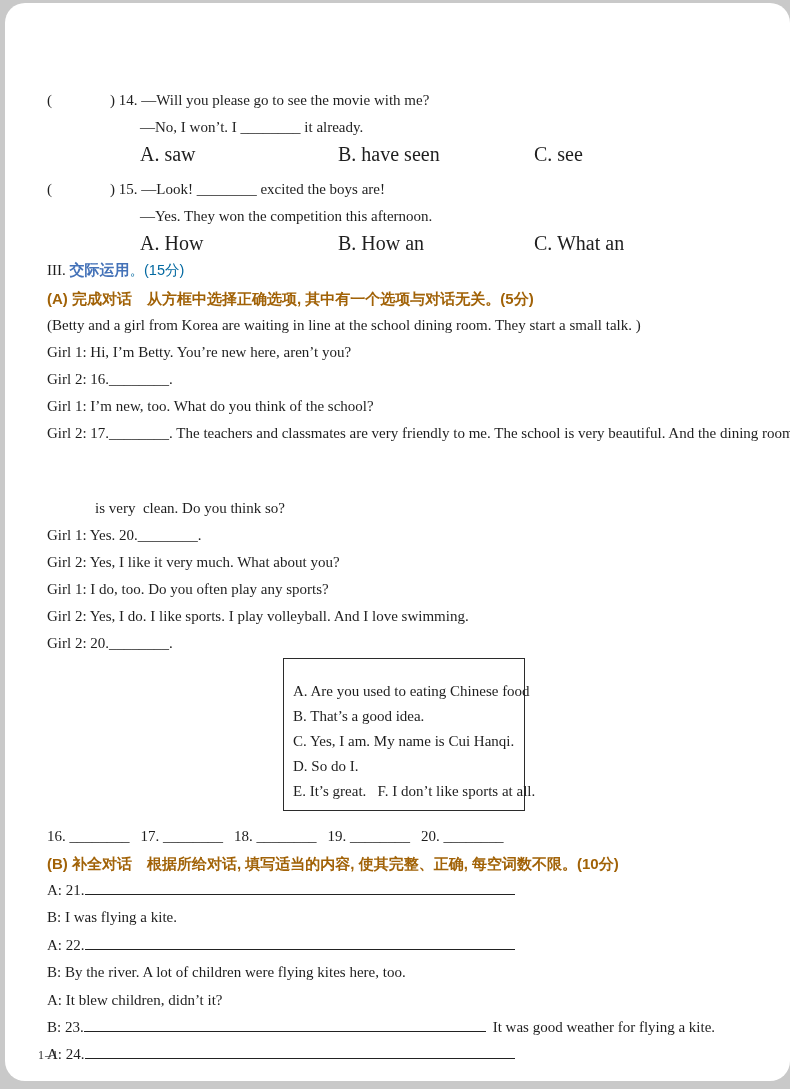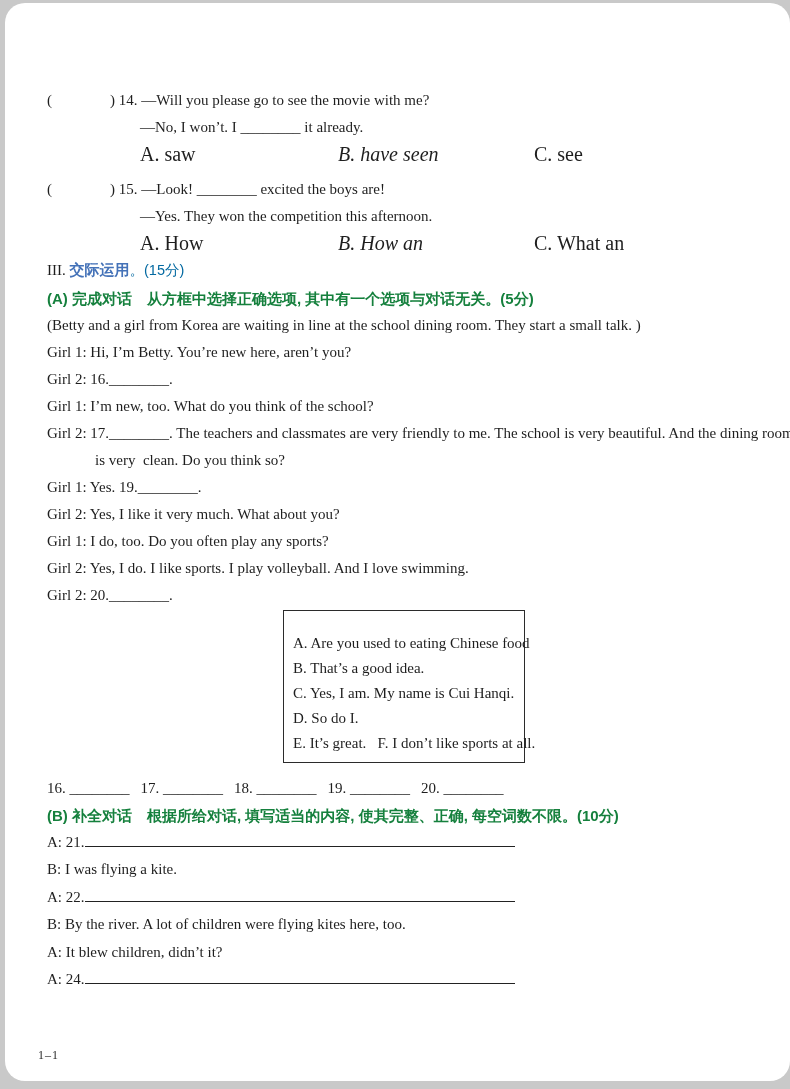--- a/index.html
+++ b/index.html
@@ -12,33 +12,33 @@
     background:#ffffff;
     padding:84px 28px 0 42px;
     box-sizing:border-box;
     border-radius:20px;
   }
   .line{line-height:27px;font-size:15px;white-space:pre;}
   .q-head .gap{display:inline-block;width:58px;}
   .indent1{padding-left:93px;}
   .opts{display:flex;line-height:27px;font-size:20px;}
   .opts .o1{margin-left:93px;width:198px;}
-  .opts .o2{width:196px;font-style:italic;}
+  .opts .o2{width:196px;}
   .q15{margin-top:8px;}
   .sec-head{line-height:27px;font-size:15px;}
   .sec-head .cn-title{
     color:#4472b8;font-family:Liberation Mono, monospace;font-weight:bold;font-size:15px;
   }
   .sec-head .cn-suffix{font-family:"Liberation Sans", sans-serif;color:#0369a1;font-size:14.5px;}
   .cn-bold{
-    font-family:"Liberation Sans", sans-serif;font-weight:bold;color:#15803d;
+    font-family:"Liberation Sans", sans-serif;font-weight:bold;color:#a16207;
     font-size:15px;line-height:27px;white-space:pre;
   }
   .dialogue .line{white-space:pre;}
-  .cont{padding-left:48px;}
+  .cont{padding-left:48px;margin-top:48px;}
   .opt-box{
     margin-left:236px;margin-top:1px;
     width:222px;border:1.5px solid #2b2b2b;
     padding:20px 9px 6px 9px;
     background:#fff;
   }
   .opt-box .line{line-height:25px;}
   .blank-row{display:flex;line-height:27px;font-size:15px;margin-top:12px;}
   .blank-row span{margin-right:11px;white-space:pre;}
   .ul{display:inline-block;border-bottom:1.4px solid #222;height:13px;vertical-align:baseline;}
@@ -81,21 +81,21 @@
   <div>
     <div class="cn-bold">(A) 完成对话　从方框中选择正确选项, 其中有一个选项与对话无关。(5分)</div>
     <div class="line">(Betty and a girl from Korea are waiting in line at the school dining room. They start a small talk. )</div>
 
     <div class="dialogue">
       <div class="line">Girl 1: Hi, I’m Betty. You’re new here, aren’t you?</div>
       <div class="line">Girl 2: 16.________.</div>
       <div class="line">Girl 1: I’m new, too. What do you think of the school?</div>
       <div class="line">Girl 2: 17.________. The teachers and classmates are very friendly to me. The school is very beautiful. And the dining room</div>
       <div class="line cont">is very  clean. Do you think so?</div>
-      <div class="line">Girl 1: Yes. 19.________.</div>
+      <div class="line">Girl 1: Yes. 20.________.</div>
       <div class="line">Girl 2: Yes, I like it very much. What about you?</div>
       <div class="line">Girl 1: I do, too. Do you often play any sports?</div>
       <div class="line">Girl 2: Yes, I do. I like sports. I play volleyball. And I love swimming.</div>
       <div class="line">Girl 2: 20.________.</div>
     </div>
 
     <div class="opt-box">
       <div class="line">A. Are you used to eating Chinese food</div>
       <div class="line">B. That’s a good idea.</div>
       <div class="line">C. Yes, I am. My name is Cui Hanqi.</div>
@@ -113,18 +113,19 @@
   </div>
 
   <div class="pb">
     <div class="cn-bold">(B) 补全对话　根据所给对话, 填写适当的内容, 使其完整、正确, 每空词数不限。(10分)</div>
 
     <div class="line"><span>A: 21.</span><span class="ul ul-long"></span></div>
     <div class="line">B: I was flying a kite.</div>
     <div class="line"><span>A: 22.</span><span class="ul ul-long"></span></div>
     <div class="line">B: By the river. A lot of children were flying kites here, too.</div>
     <div class="line">A: It blew children, didn’t it?</div>
+    <div class="line"><span>B: 23.</span><span class="ul ul-med"></span><span class="suffix-text">It was good weather for flying a kite.</span></div>
     <div class="line"><span>A: 24.</span><span class="ul ul-long"></span></div>
   </div>
 
   <div class="footer">1–1</div>
 
 </div>
 
 </body></html>

